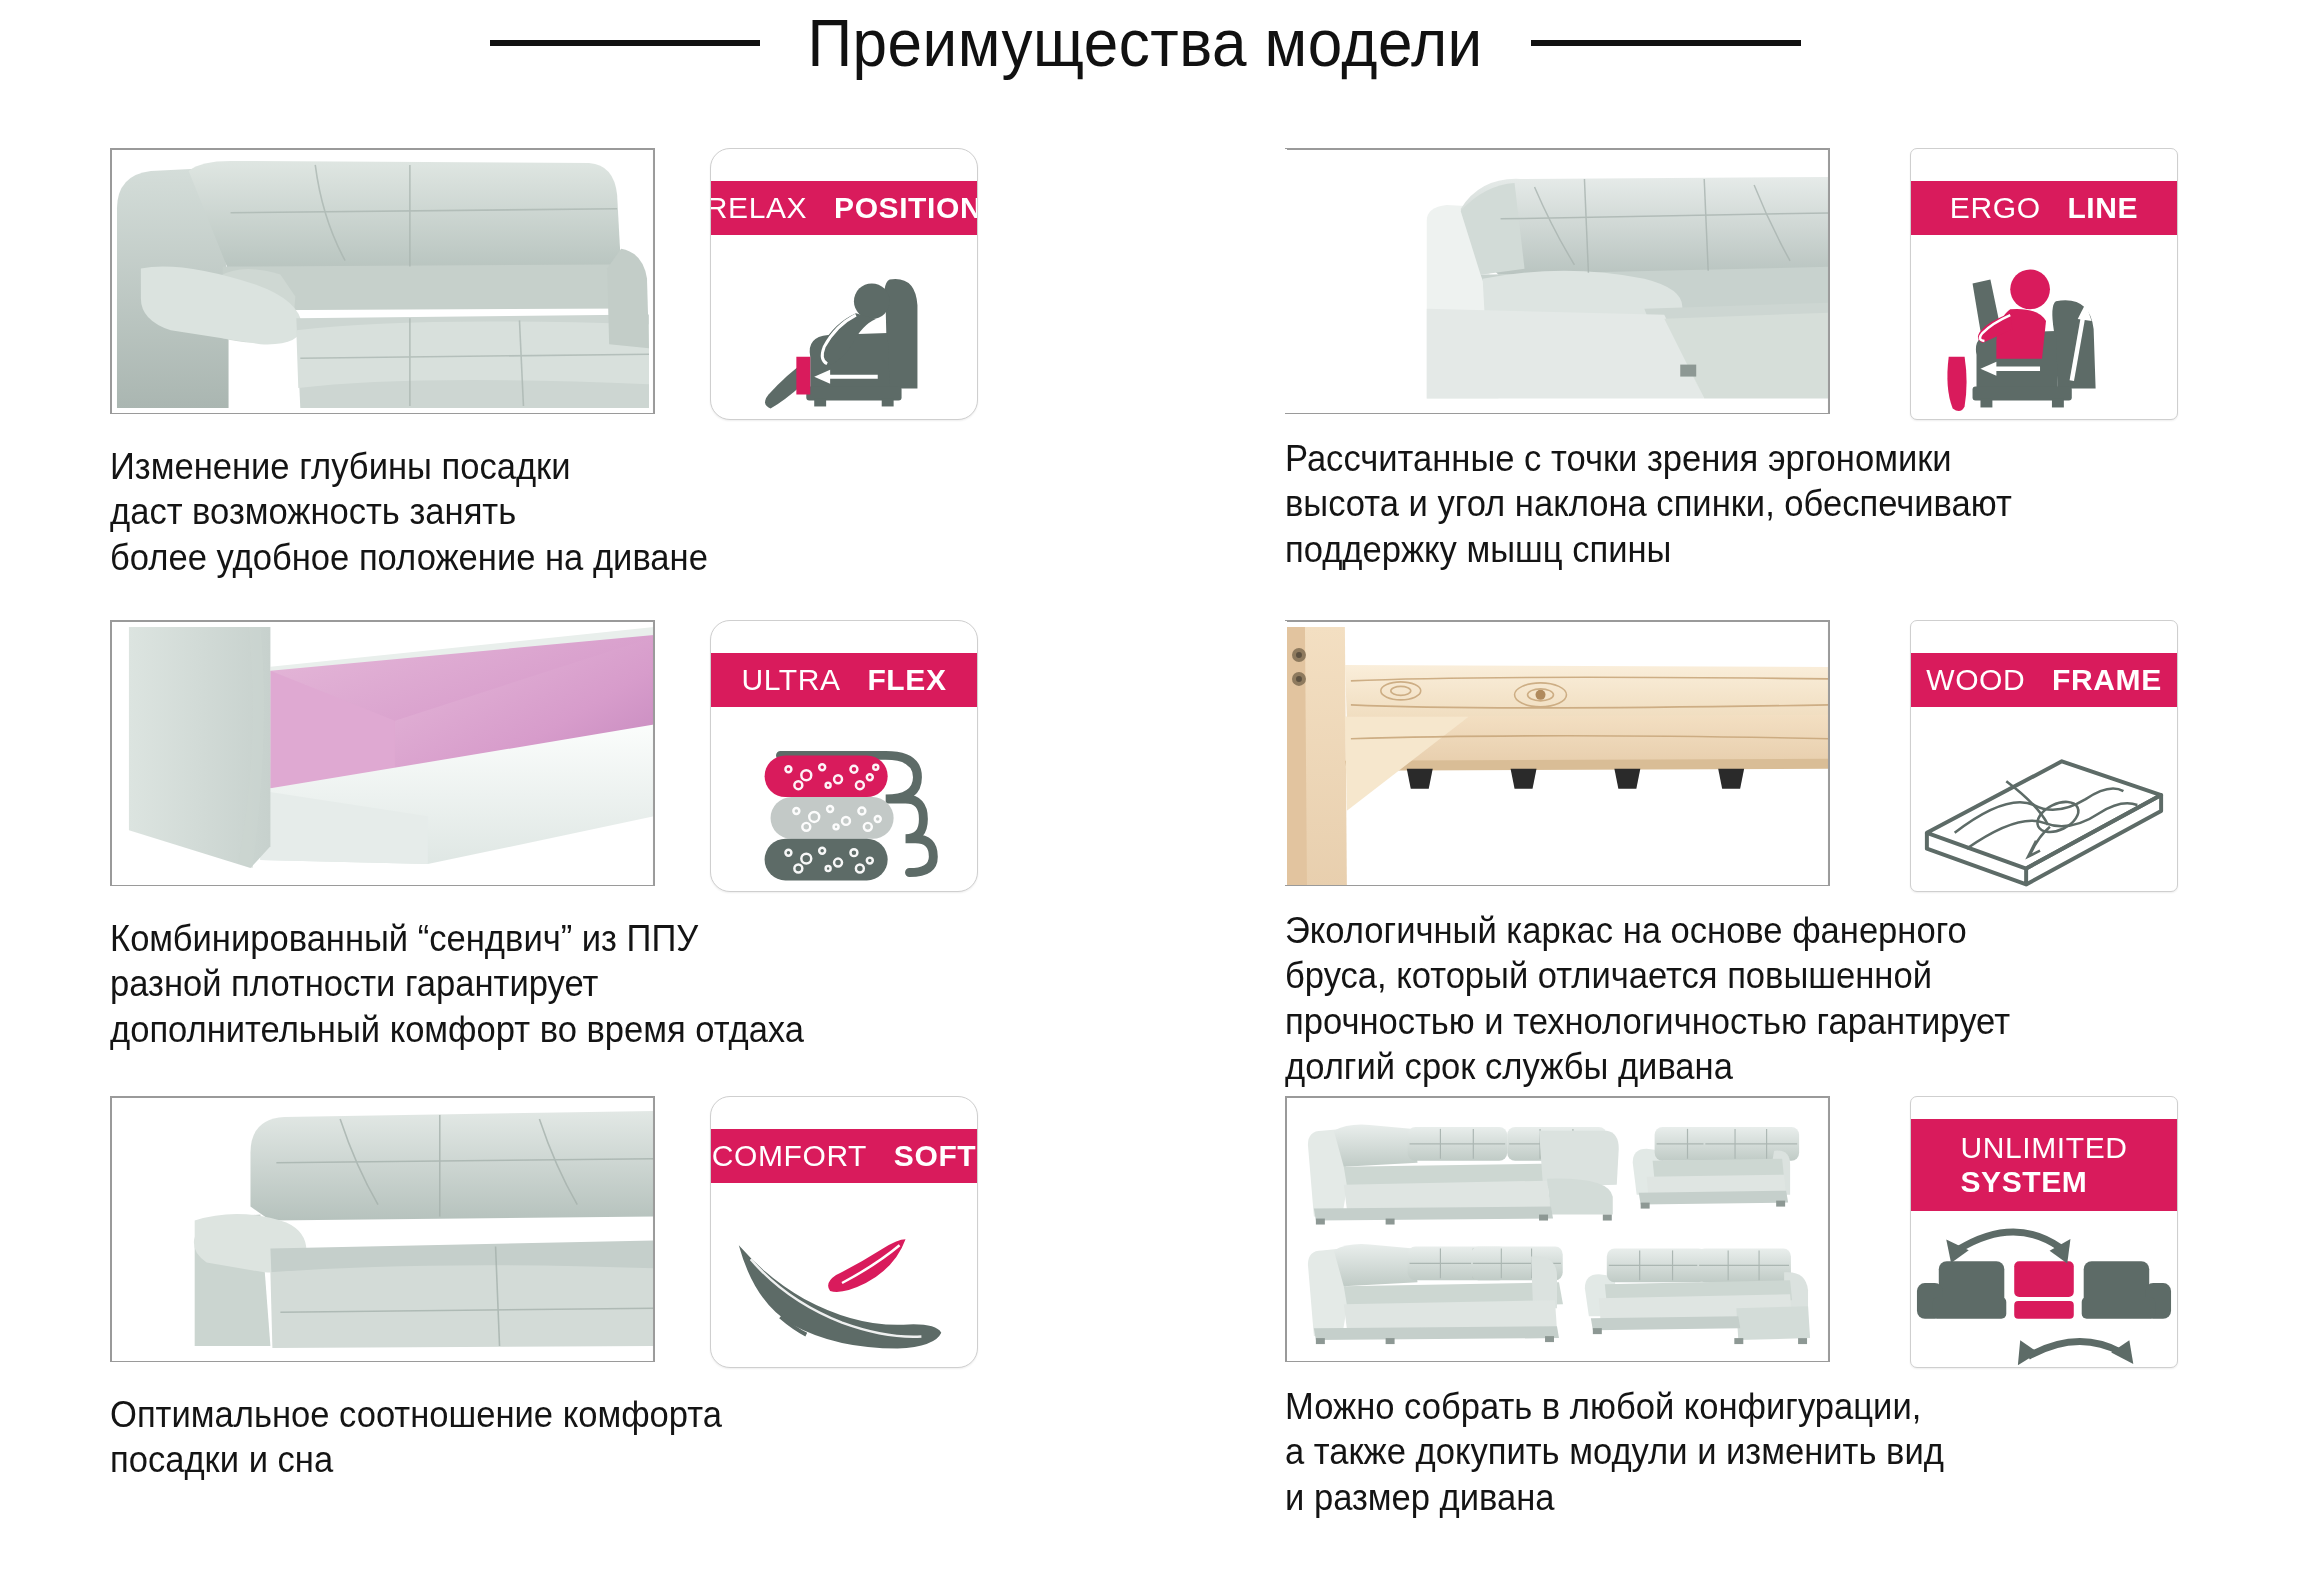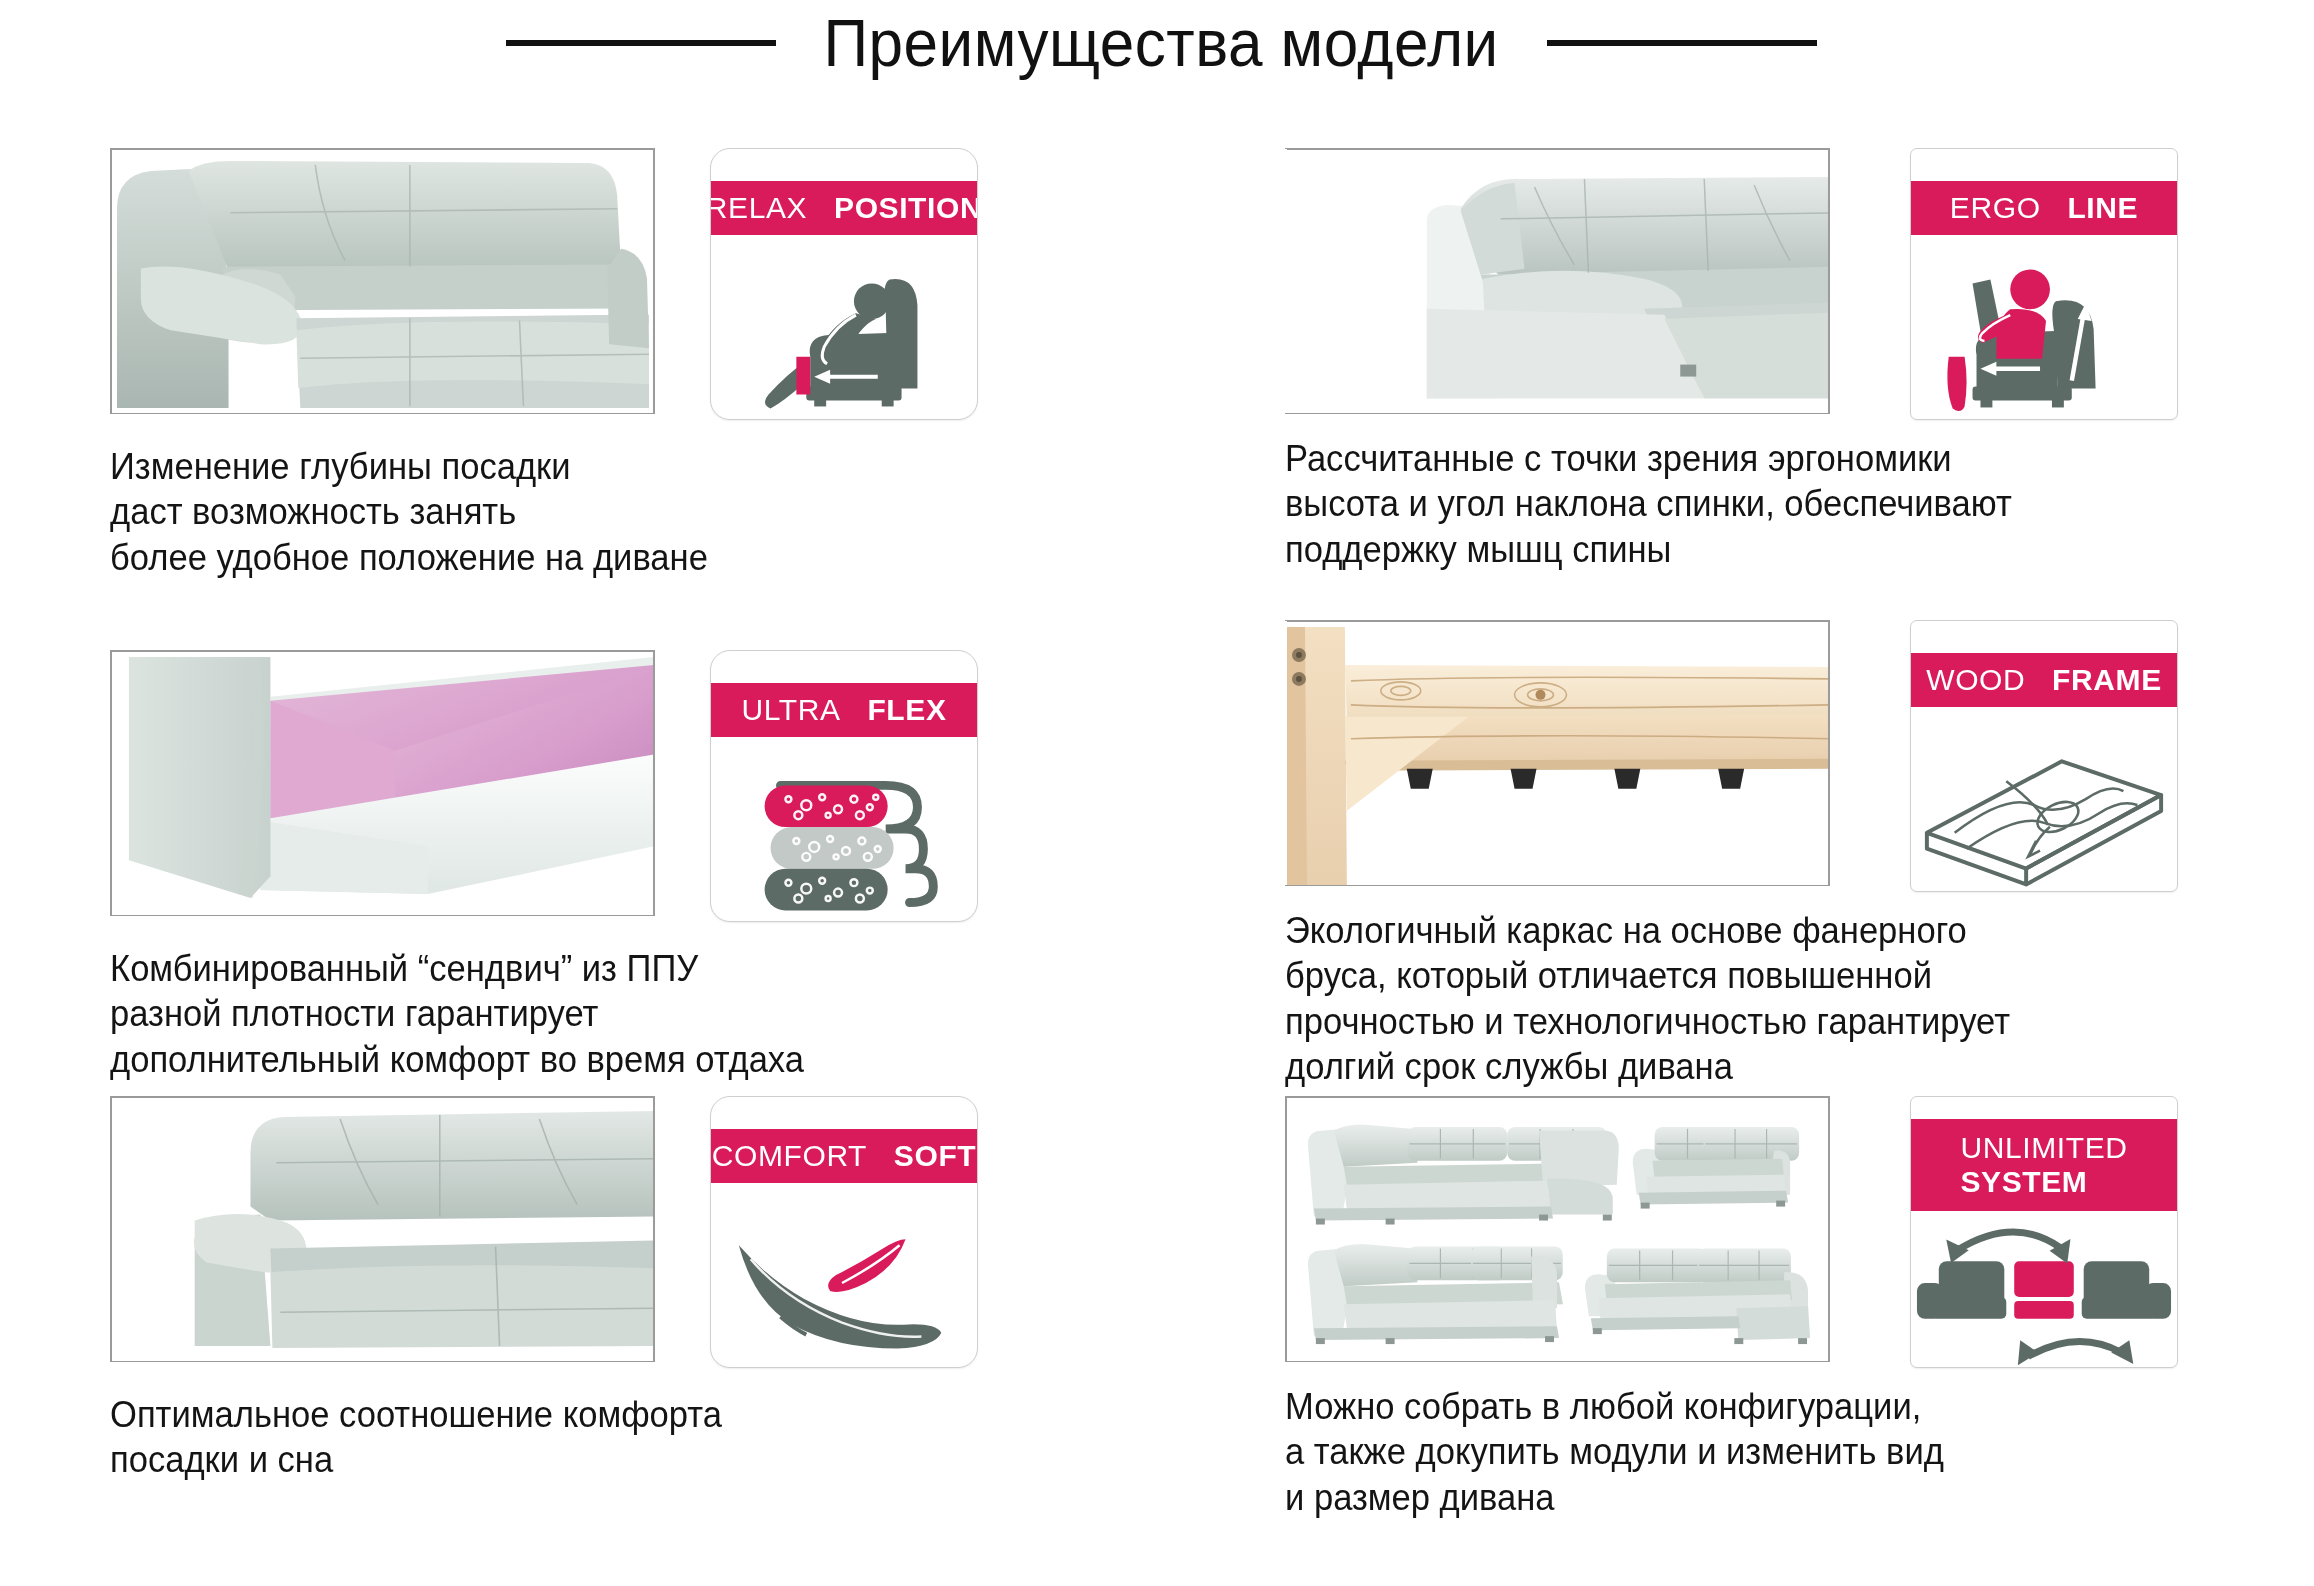--- a/index.html
+++ b/index.html
@@ -8,21 +8,21 @@
     width: 2314px; height: 1586px;
     background: #ffffff;
     font-family: "Liberation Sans", "DejaVu Sans", sans-serif;
     color: #1a1a1a;
     overflow: hidden;
     position: relative;
   }
 
   
   .header {
-    position: absolute; left:16px; top:0; width:2291px; height:86px;
+    position: absolute; left:0; top:0; width:2291px; height:86px;
     display:flex; align-items:center; justify-content:center;
   }
   .rule { height:6px; background:#111; flex: 0 0 auto; }
   .rule-left  { width:270px; margin-right:26px; }
   .rule-right { width:270px; margin-left:26px; }
   .page-title {
     font-size:66px; font-weight:400; letter-spacing:0.5px;
     white-space:nowrap; line-height:1; color:#111;
     font-family:"Liberation Sans","DejaVu Sans",sans-serif;
     transform: scaleX(0.94); transform-origin:center;
@@ -152,21 +152,21 @@
             <path d="M104 128 L120 121 L120 135 Z" fill="#fff"></path>
           </svg>
         </div>
       </div>
     </div>
     <div class="caption" style="top:296px;">Изменение глубины посадки
 даст возможность занять
 более удобное положение на диване</div>
   </div>
 
-  <div class="block" style="top:650px;">
+  <div class="block" style="top:620px;">
     <div class="media-row">
       <div class="photo">
         <div class="photo-inner">
           <svg viewBox="0 0 545 266" preserveAspectRatio="none">
             <defs>
               <linearGradient id="pk" x1="0" y1="0" x2="1" y2="1">
                 <stop offset="0" stop-color="#e5b9d9"></stop>
                   <stop offset="0.6" stop-color="#d79ccb"></stop>
                   <stop offset="1" stop-color="#c285bb"></stop>
               </linearGradient>

